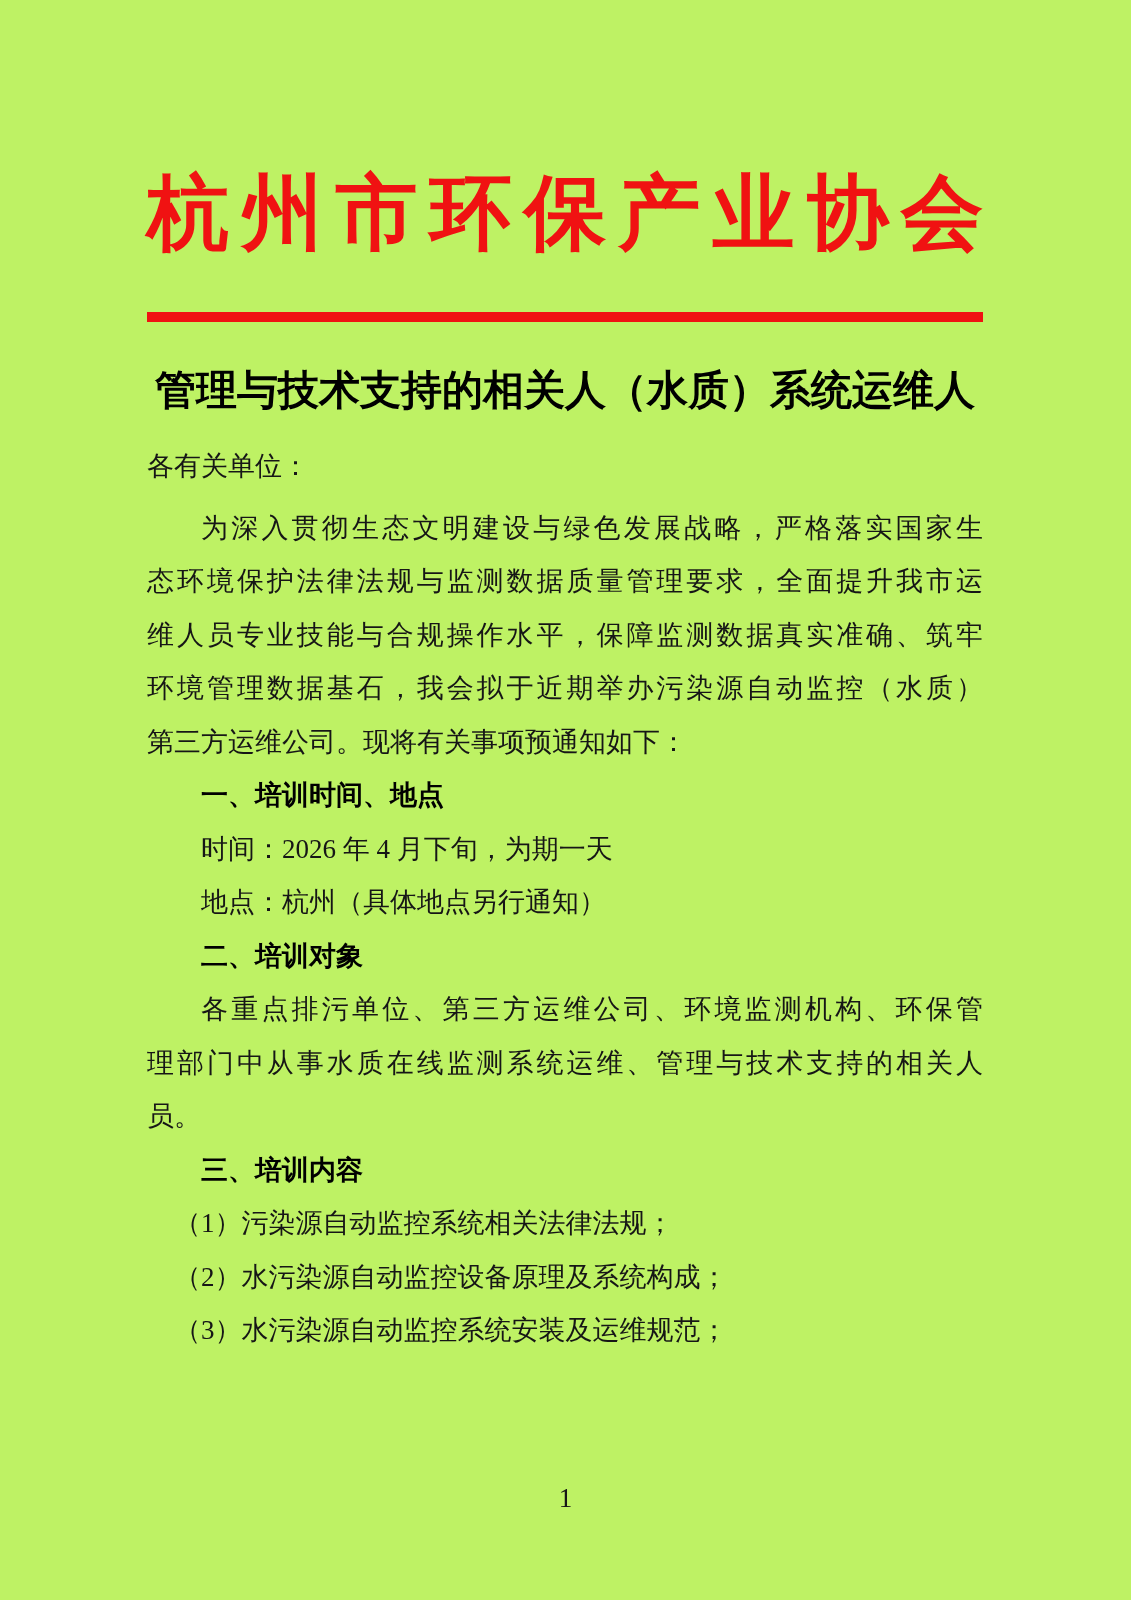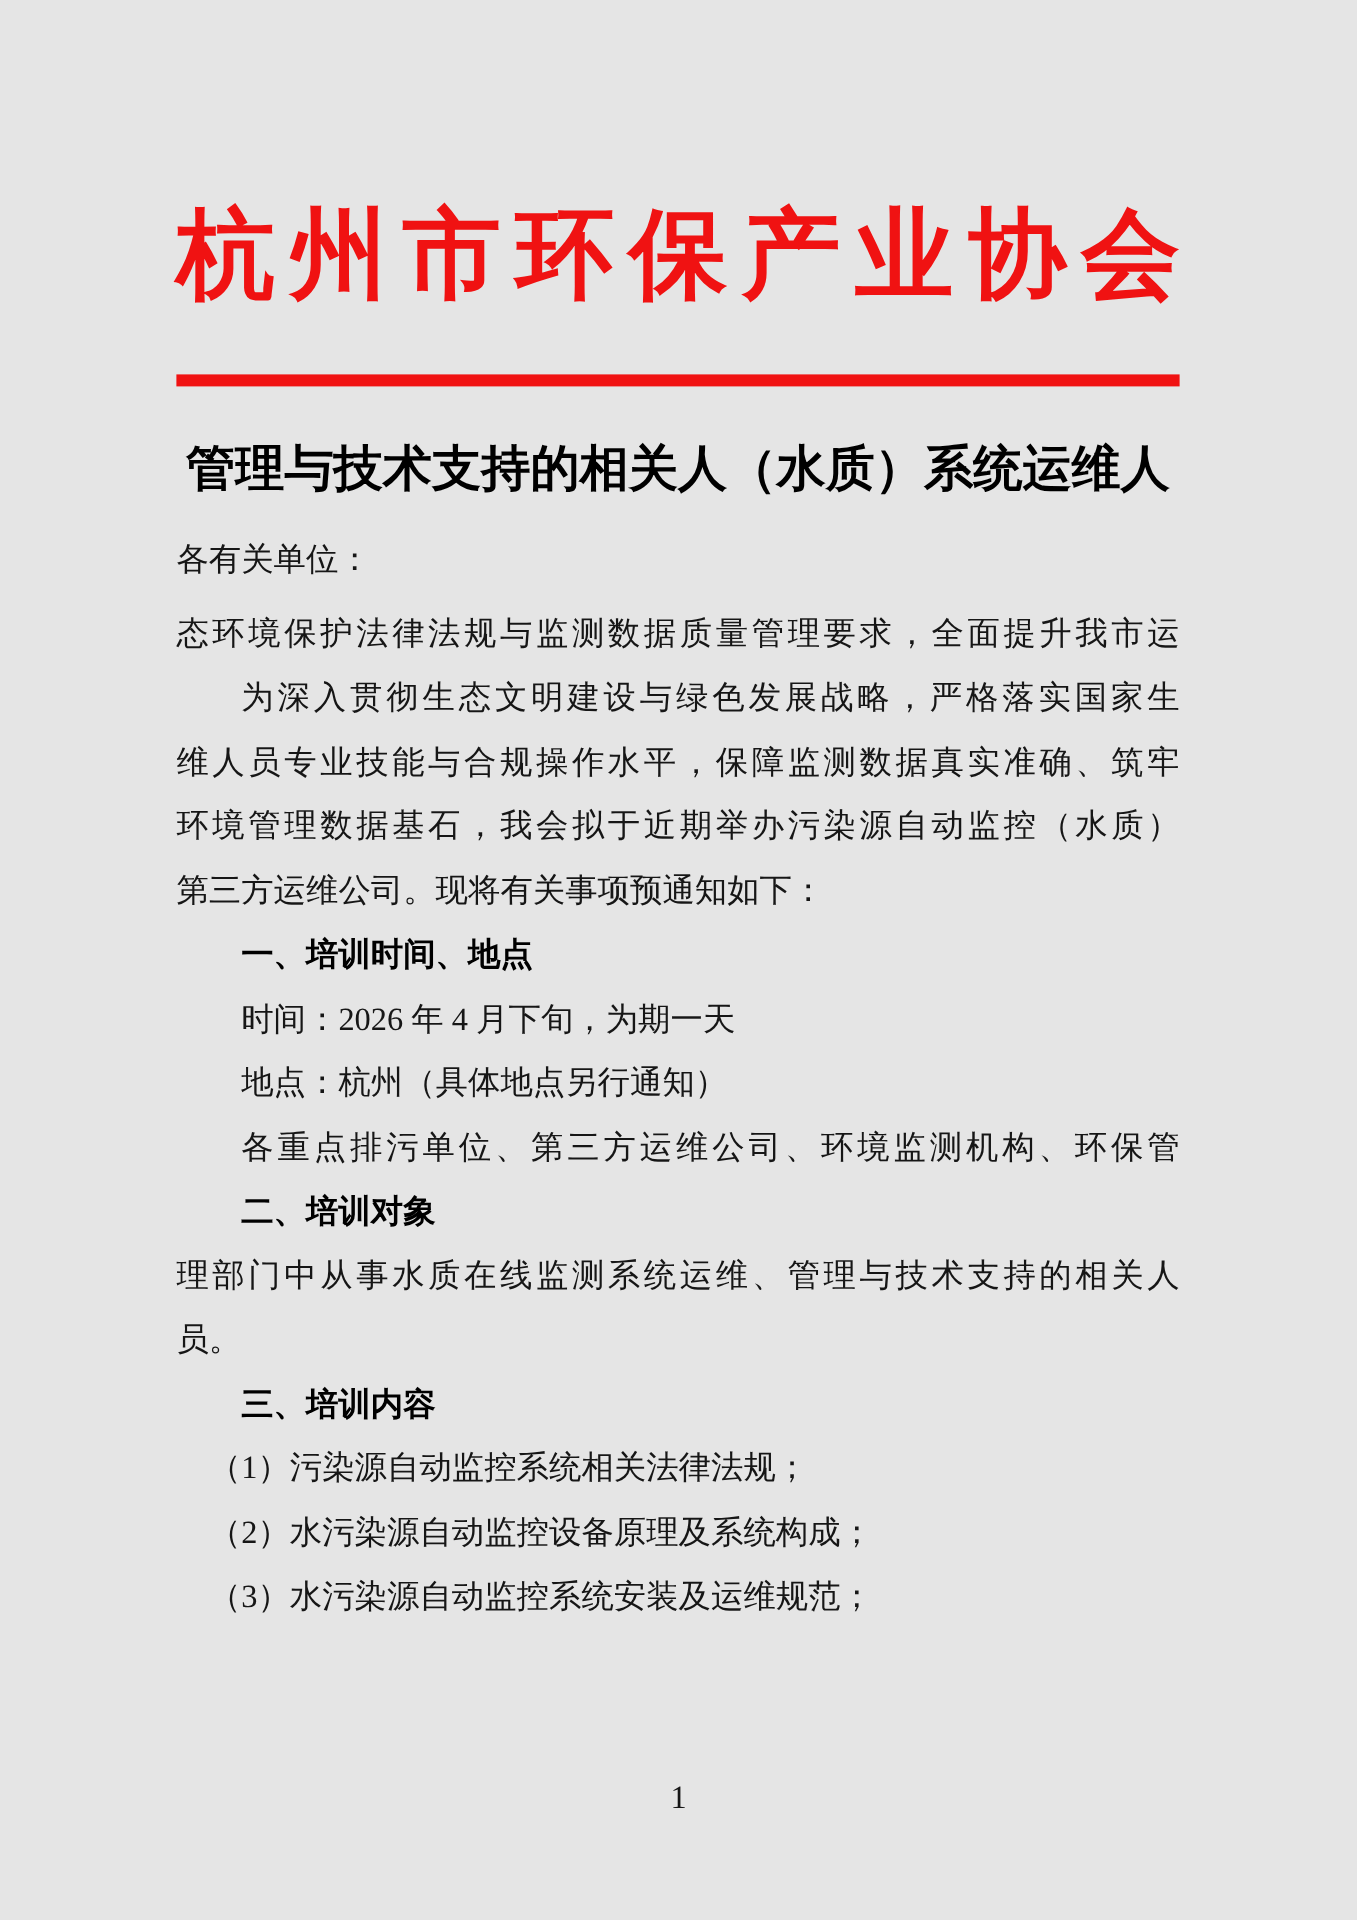--- a/index.html
+++ b/index.html
@@ -4,21 +4,21 @@
 <style>
   html, body {
     margin: 0;
     padding: 0;
     background: #ffffff;
   }
   .page {
     position: relative;
     width: 1131px;
     height: 1600px;
-    background: #e5e5e5;
+    background: #bef264;
     overflow: hidden;
     font-family: "Liberation Serif", "DejaVu Serif", serif;
     color: #161616;
   }
   .content {
     padding-left: 147px;
     padding-right: 148px;
   }
   
   .org-name {
@@ -98,32 +98,32 @@
     <div class="red-rule"></div>
 
     <h1 class="doc-title">
       <span class="t-line">管理与技术支持的相关人（水质）系统运维人</span>
     </h1>
 
     <div class="body-text">
 
       <div class="line noj salutation">各有关单位：</div>
 
+      <div class="line indent2">为深入贯彻生态文明建设与绿色发展战略，严格落实国家生</div>
       <div class="line">态环境保护法律法规与监测数据质量管理要求，全面提升我市运</div>
-      <div class="line indent2">为深入贯彻生态文明建设与绿色发展战略，严格落实国家生</div>
       <div class="line">维人员专业技能与合规操作水平，保障监测数据真实准确、筑牢</div>
       <div class="line">环境管理数据基石，我会拟于近期举办污染源自动监控（水质）</div>
       <div class="line noj">第三方运维公司。现将有关事项预通知如下：</div>
 
       <div class="line heading">一、培训时间、地点</div>
       <div class="line noj indent2">时间：2026 年 4 月下旬，为期一天</div>
       <div class="line noj indent2">地点：杭州（具体地点另行通知）</div>
 
+      <div class="line heading">二、培训对象</div>
       <div class="line indent2">各重点排污单位、第三方运维公司、环境监测机构、环保管</div>
-      <div class="line heading">二、培训对象</div>
       <div class="line">理部门中从事水质在线监测系统运维、管理与技术支持的相关人</div>
       <div class="line noj">员。</div>
 
       <div class="line heading">三、培训内容</div>
       <div class="line noj indent1">（1）污染源自动监控系统相关法律法规；</div>
       <div class="line noj indent1">（2）水污染源自动监控设备原理及系统构成；</div>
       <div class="line noj indent1">（3）水污染源自动监控系统安装及运维规范；</div>
 
     </div>
   </div>

